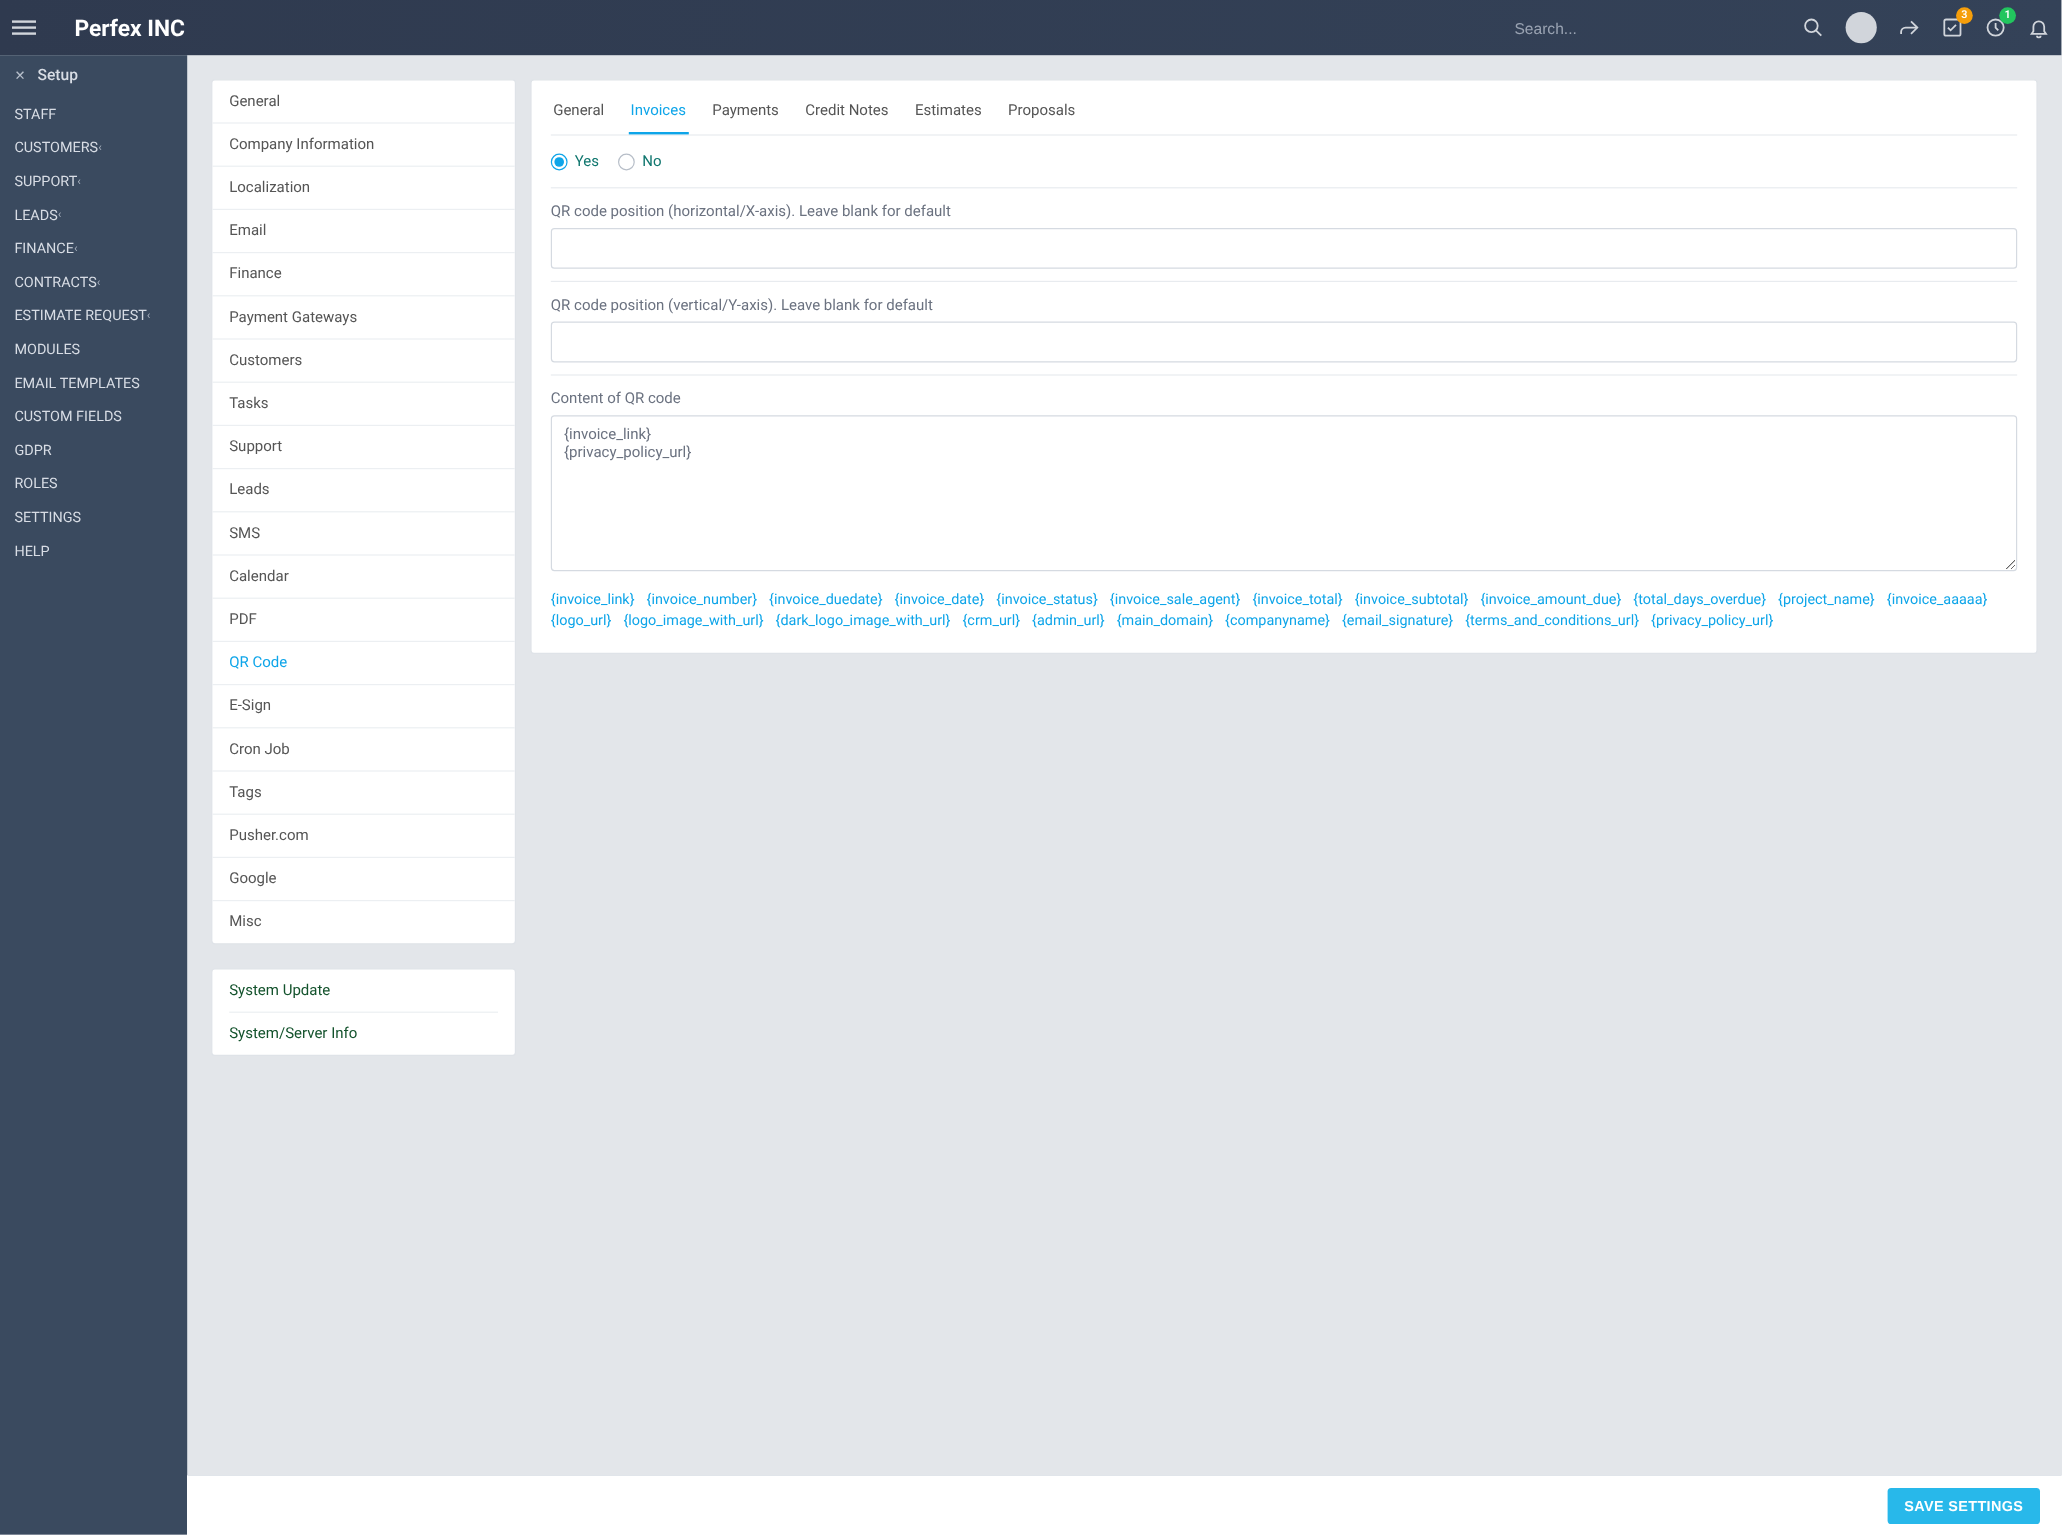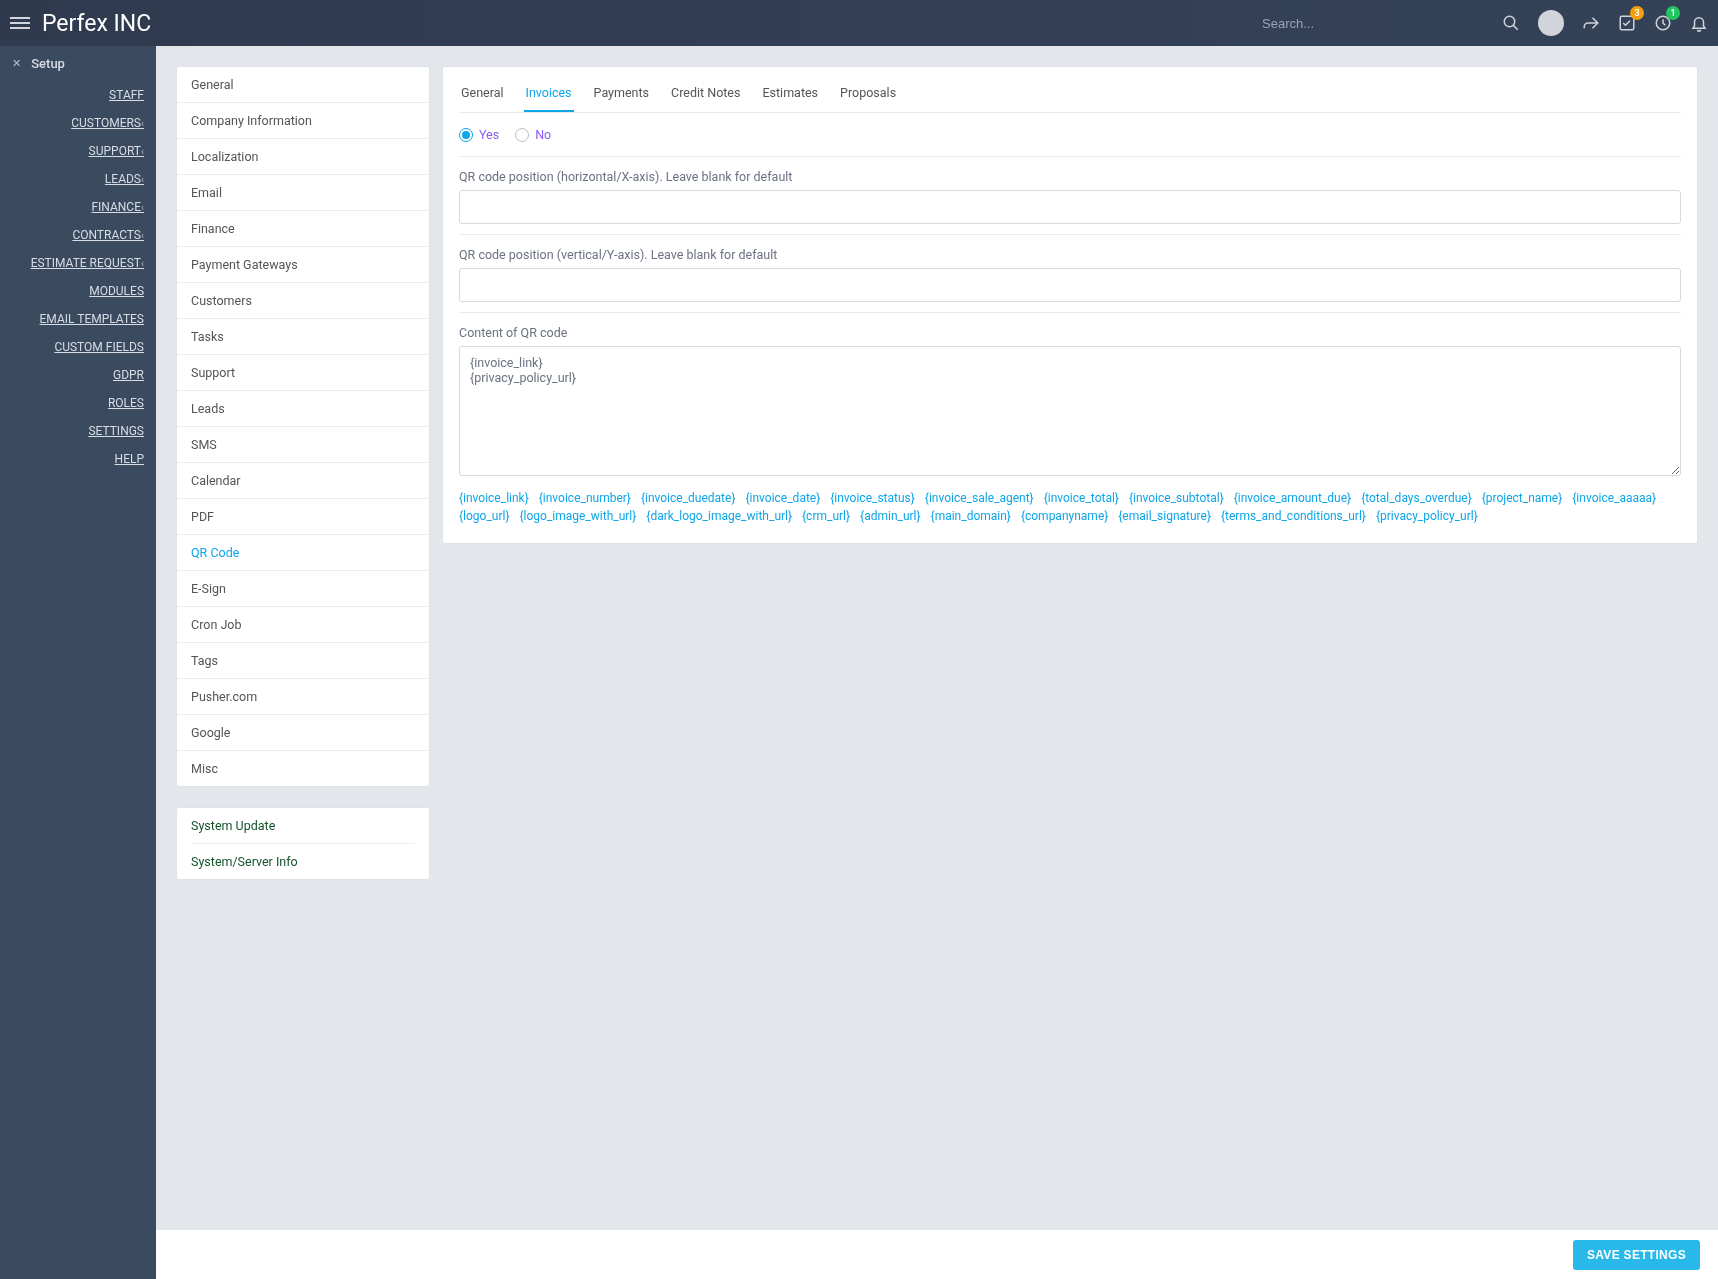--- a/index.html
+++ b/index.html
@@ -12,21 +12,21 @@
 .topbar {
   height: 46px;
   background: linear-gradient(to right, #2f3a4f, #344258);
   display: flex;
   align-items: center;
   padding: 0 10px;
   color: #e5e7eb;
 }
 .hamburger { width: 20px; height: 20px; display: flex; flex-direction: column; justify-content: center; gap: 3px; margin-right: 12px; cursor: pointer; }
 .hamburger span { height: 2px; background: #d1d5db; }
-.brand { font-size: 23px; font-weight: 400; color: #fff; }
+.brand { font-size: 19px; font-weight: 700; color: #fff; margin-left: 20px; }
 .topbar-spacer { flex: 1; }
 .search { position: relative; display: flex; align-items: center; }
 .search input {
   background: transparent; border: none; color: #d1d5db;
   font-size: 13px; width: 220px; outline: none;
 }
 .search input::placeholder { color: #9aa3b2; }
 .top-actions { display: flex; align-items: center; gap: 18px; margin-left: 20px; }
 .icon-btn { width: 18px; height: 18px; position: relative; cursor: pointer; color: #d1d5db; }
 .avatar { width: 26px; height: 26px; border-radius: 50%; background: #d1d5db; cursor: pointer; }
@@ -34,22 +34,22 @@
   font-size: 9px; display: flex; align-items: center; justify-content: center; color: #fff; font-weight: 600; }
 .badge.orange { background: #f59e0b; }
 .badge.green { background: #22c55e; }
 
 .layout { display: flex; min-height: calc(100vh - 46px); }
 .sidebar {
   width: 156px; background: #3a4a5f; color: #d8dde5;
 }
 .setup-row { display: flex; align-items: center; gap: 10px; padding: 10px 12px; font-size: 13px; font-weight: 500; cursor: pointer; }
 .close-x { font-size: 11px; color: #b8c0cc; }
-.nav-item { display: flex; align-items: center; justify-content: flex-end;
-  padding: 7px 12px; font-size: 12px; cursor: pointer; text-transform: uppercase; text-decoration: underline; }
+.nav-item { display: flex; align-items: center; justify-content: flex-start;
+  padding: 7px 12px; font-size: 12px; cursor: pointer; text-transform: uppercase; }
 .chevron { font-size: 10px; color: #aab3c0; }
 
 .content { flex: 1; display: flex; gap: 12px; padding: 20px 20px 80px 20px; position: relative; }
 .settings-col { width: 254px; display: flex; flex-direction: column; gap: 20px; }
 .panel { background: #fff; border: 1px solid #dfe3e8; border-radius: 3px; }
 .settings-list .item { padding: 10px 14px; font-size: 12.5px; color: #555; border-bottom: 1px solid #eceff2; cursor: pointer; }
 .settings-list .item:last-child { border-bottom: none; }
 .settings-list .item.active { color: #0ea5e9; }
 .sys-list .item { padding: 10px 14px; font-size: 12.5px; color: #14532d; cursor: pointer; }
 .sys-list .divider { height: 1px; background: #eceff2; margin: 0 14px; }
@@ -61,21 +61,21 @@
 .tab.active { color: #0ea5e9; border-bottom-color: #0ea5e9; }
 
 .form-section { padding-top: 14px; }
 .form-section .label { font-size: 12.5px; color: #6b7280; margin-bottom: 6px; }
 .radio-row { display: flex; align-items: center; gap: 16px; margin-bottom: 14px; }
 .radio { display: flex; align-items: center; gap: 6px; cursor: pointer; }
 .radio .dot { width: 14px; height: 14px; border-radius: 50%; border: 1.5px solid #b7bec8;
   display: flex; align-items: center; justify-content: center; }
 .radio .dot.sel { border-color: #0ea5e9; }
 .radio .dot.sel::after { content:''; width: 8px; height: 8px; border-radius: 50%; background: #0ea5e9; }
-.radio span { font-size: 12.5px; color: #8b5cf6; }
+.radio span { font-size: 12.5px; color: #0f766e; }
 .hr { height: 1px; background: #e8ebef; margin: 6px 0 12px 0; }
 .text-input { width: 100%; height: 34px; border: 1px solid #d5dae1; border-radius: 3px; padding: 0 10px; font-size: 13px; outline: none; }
 .textarea { width: 100%; height: 130px; border: 1px solid #d5dae1; border-radius: 3px; padding: 8px 10px;
   font-size: 12.5px; font-family: inherit; outline: none; resize: vertical; color: #6b7280; }
 .mergefields { display: flex; flex-wrap: wrap; gap: 4px 10px; margin-top: 12px; }
 .mf { color: #0ea5e9; font-size: 12px; cursor: pointer; }
 .block { margin-bottom: 10px; }
 
 .footer { position: fixed; bottom: 0; left: 156px; right: 0; height: 50px;
   background: #fff; border-top: 1px solid #e1e5ea; display: flex; align-items: center; justify-content: flex-end; padding: 0 18px; }

